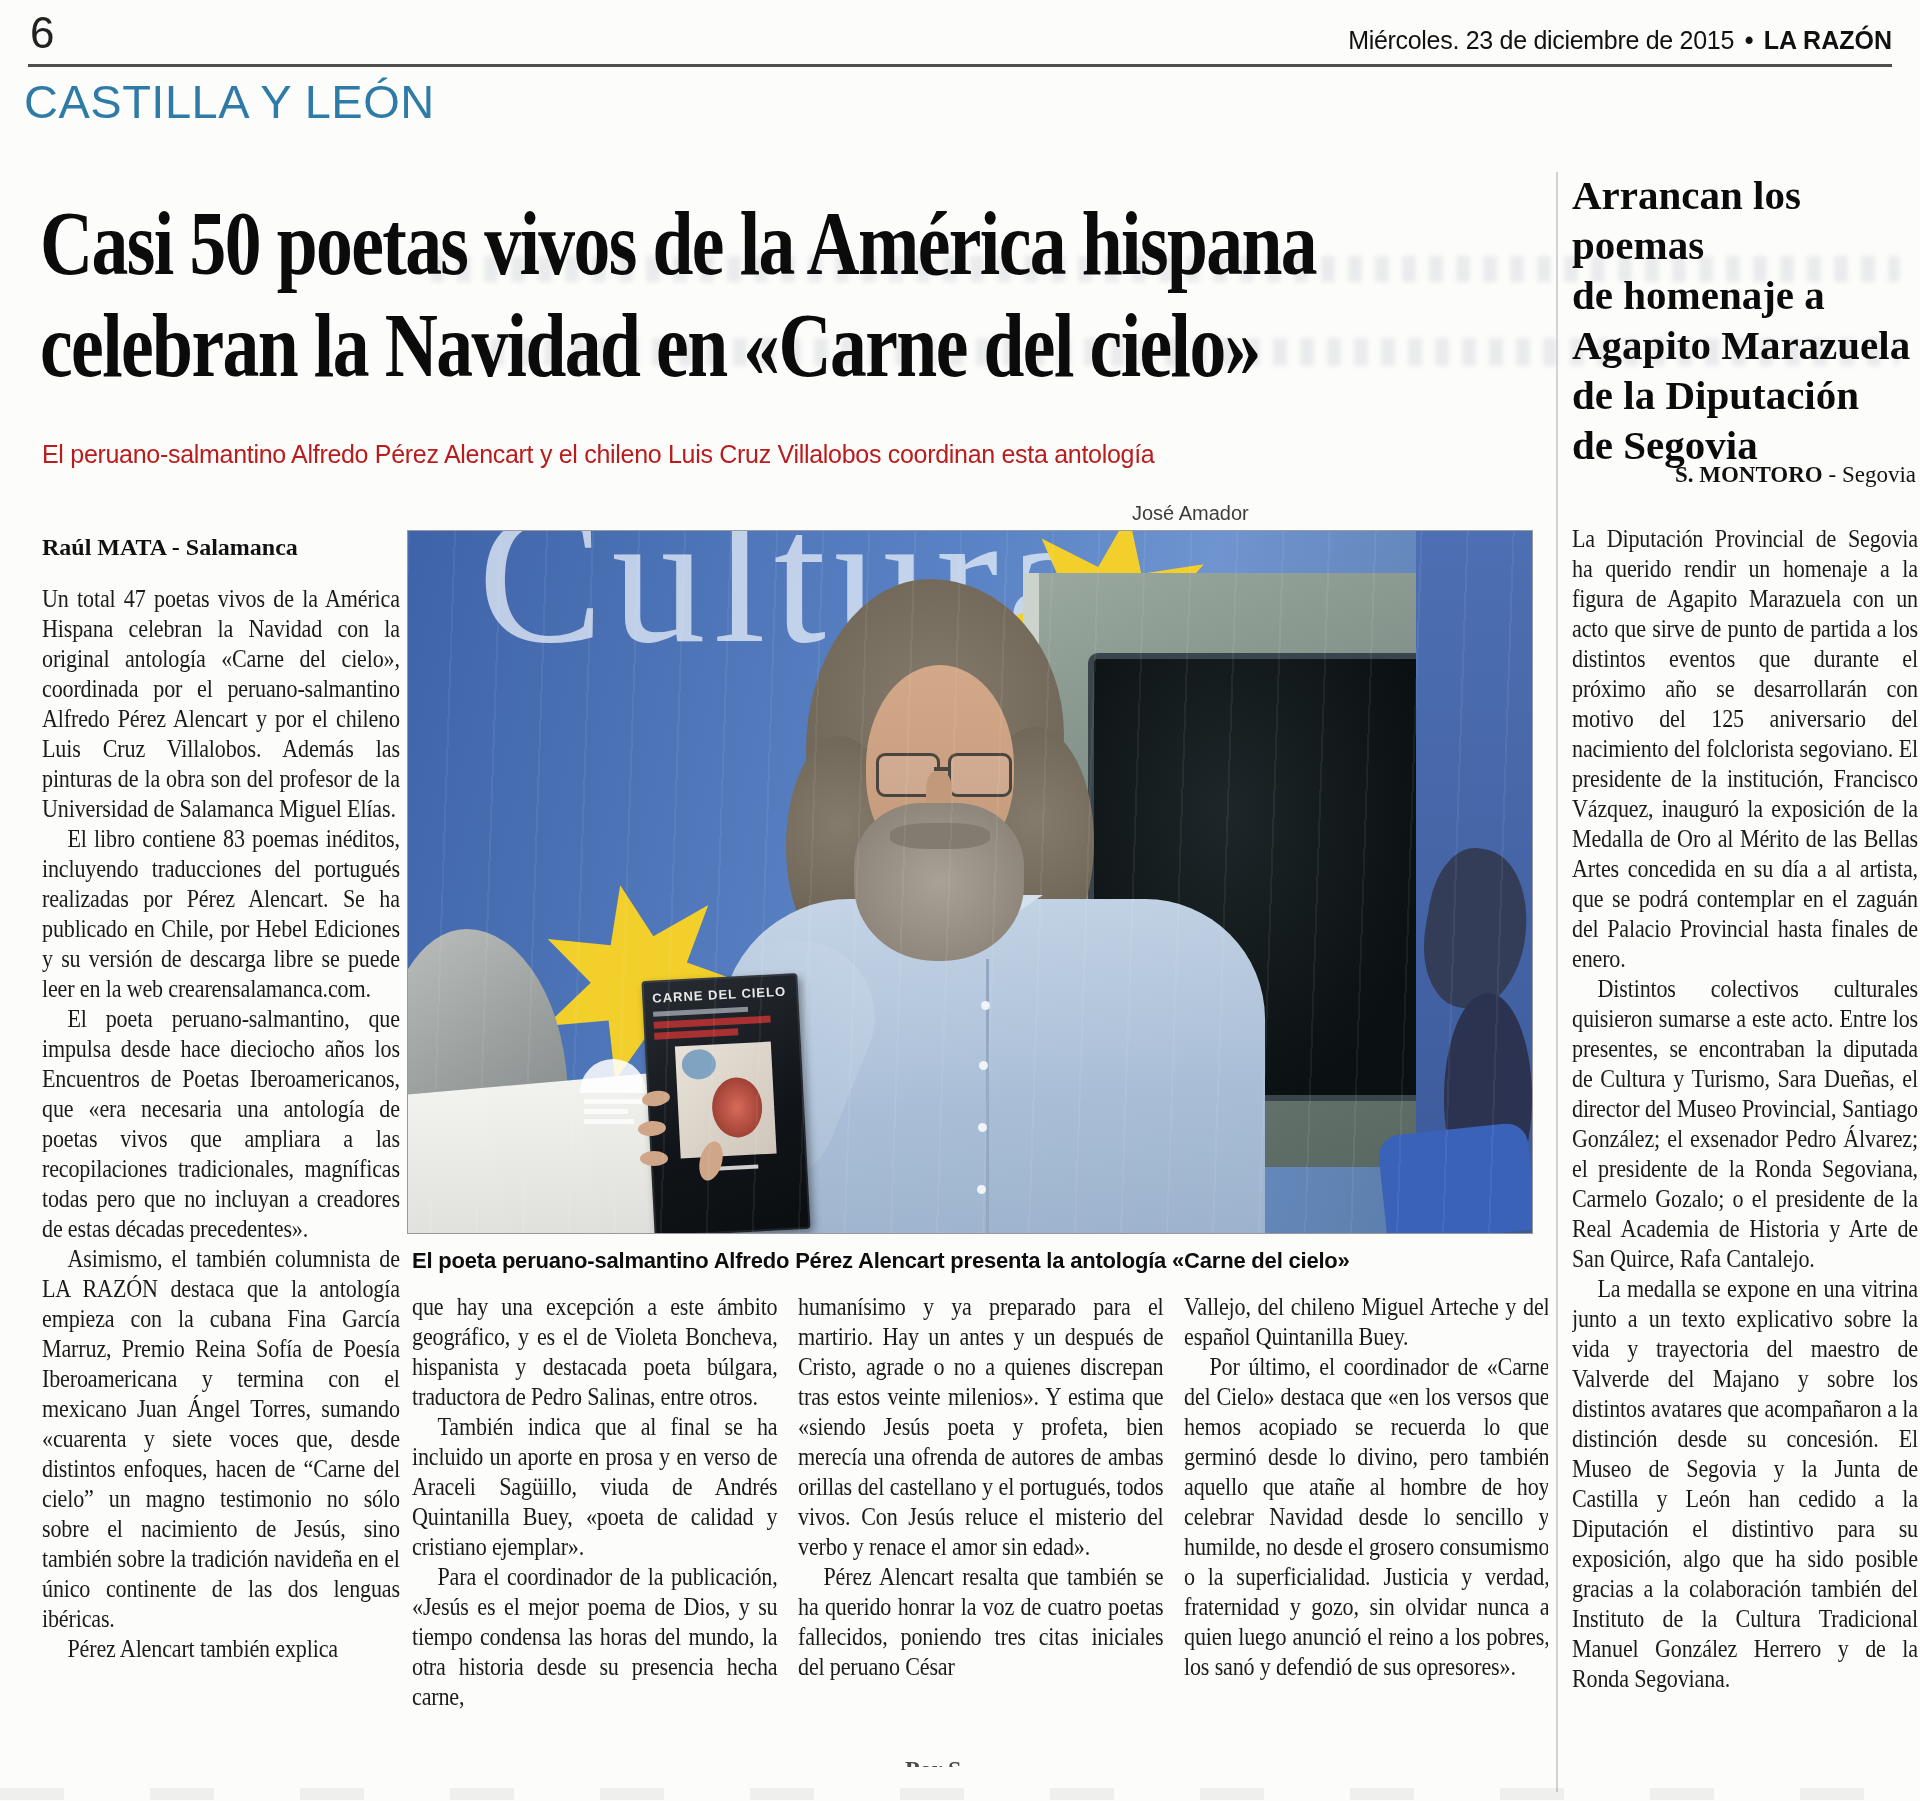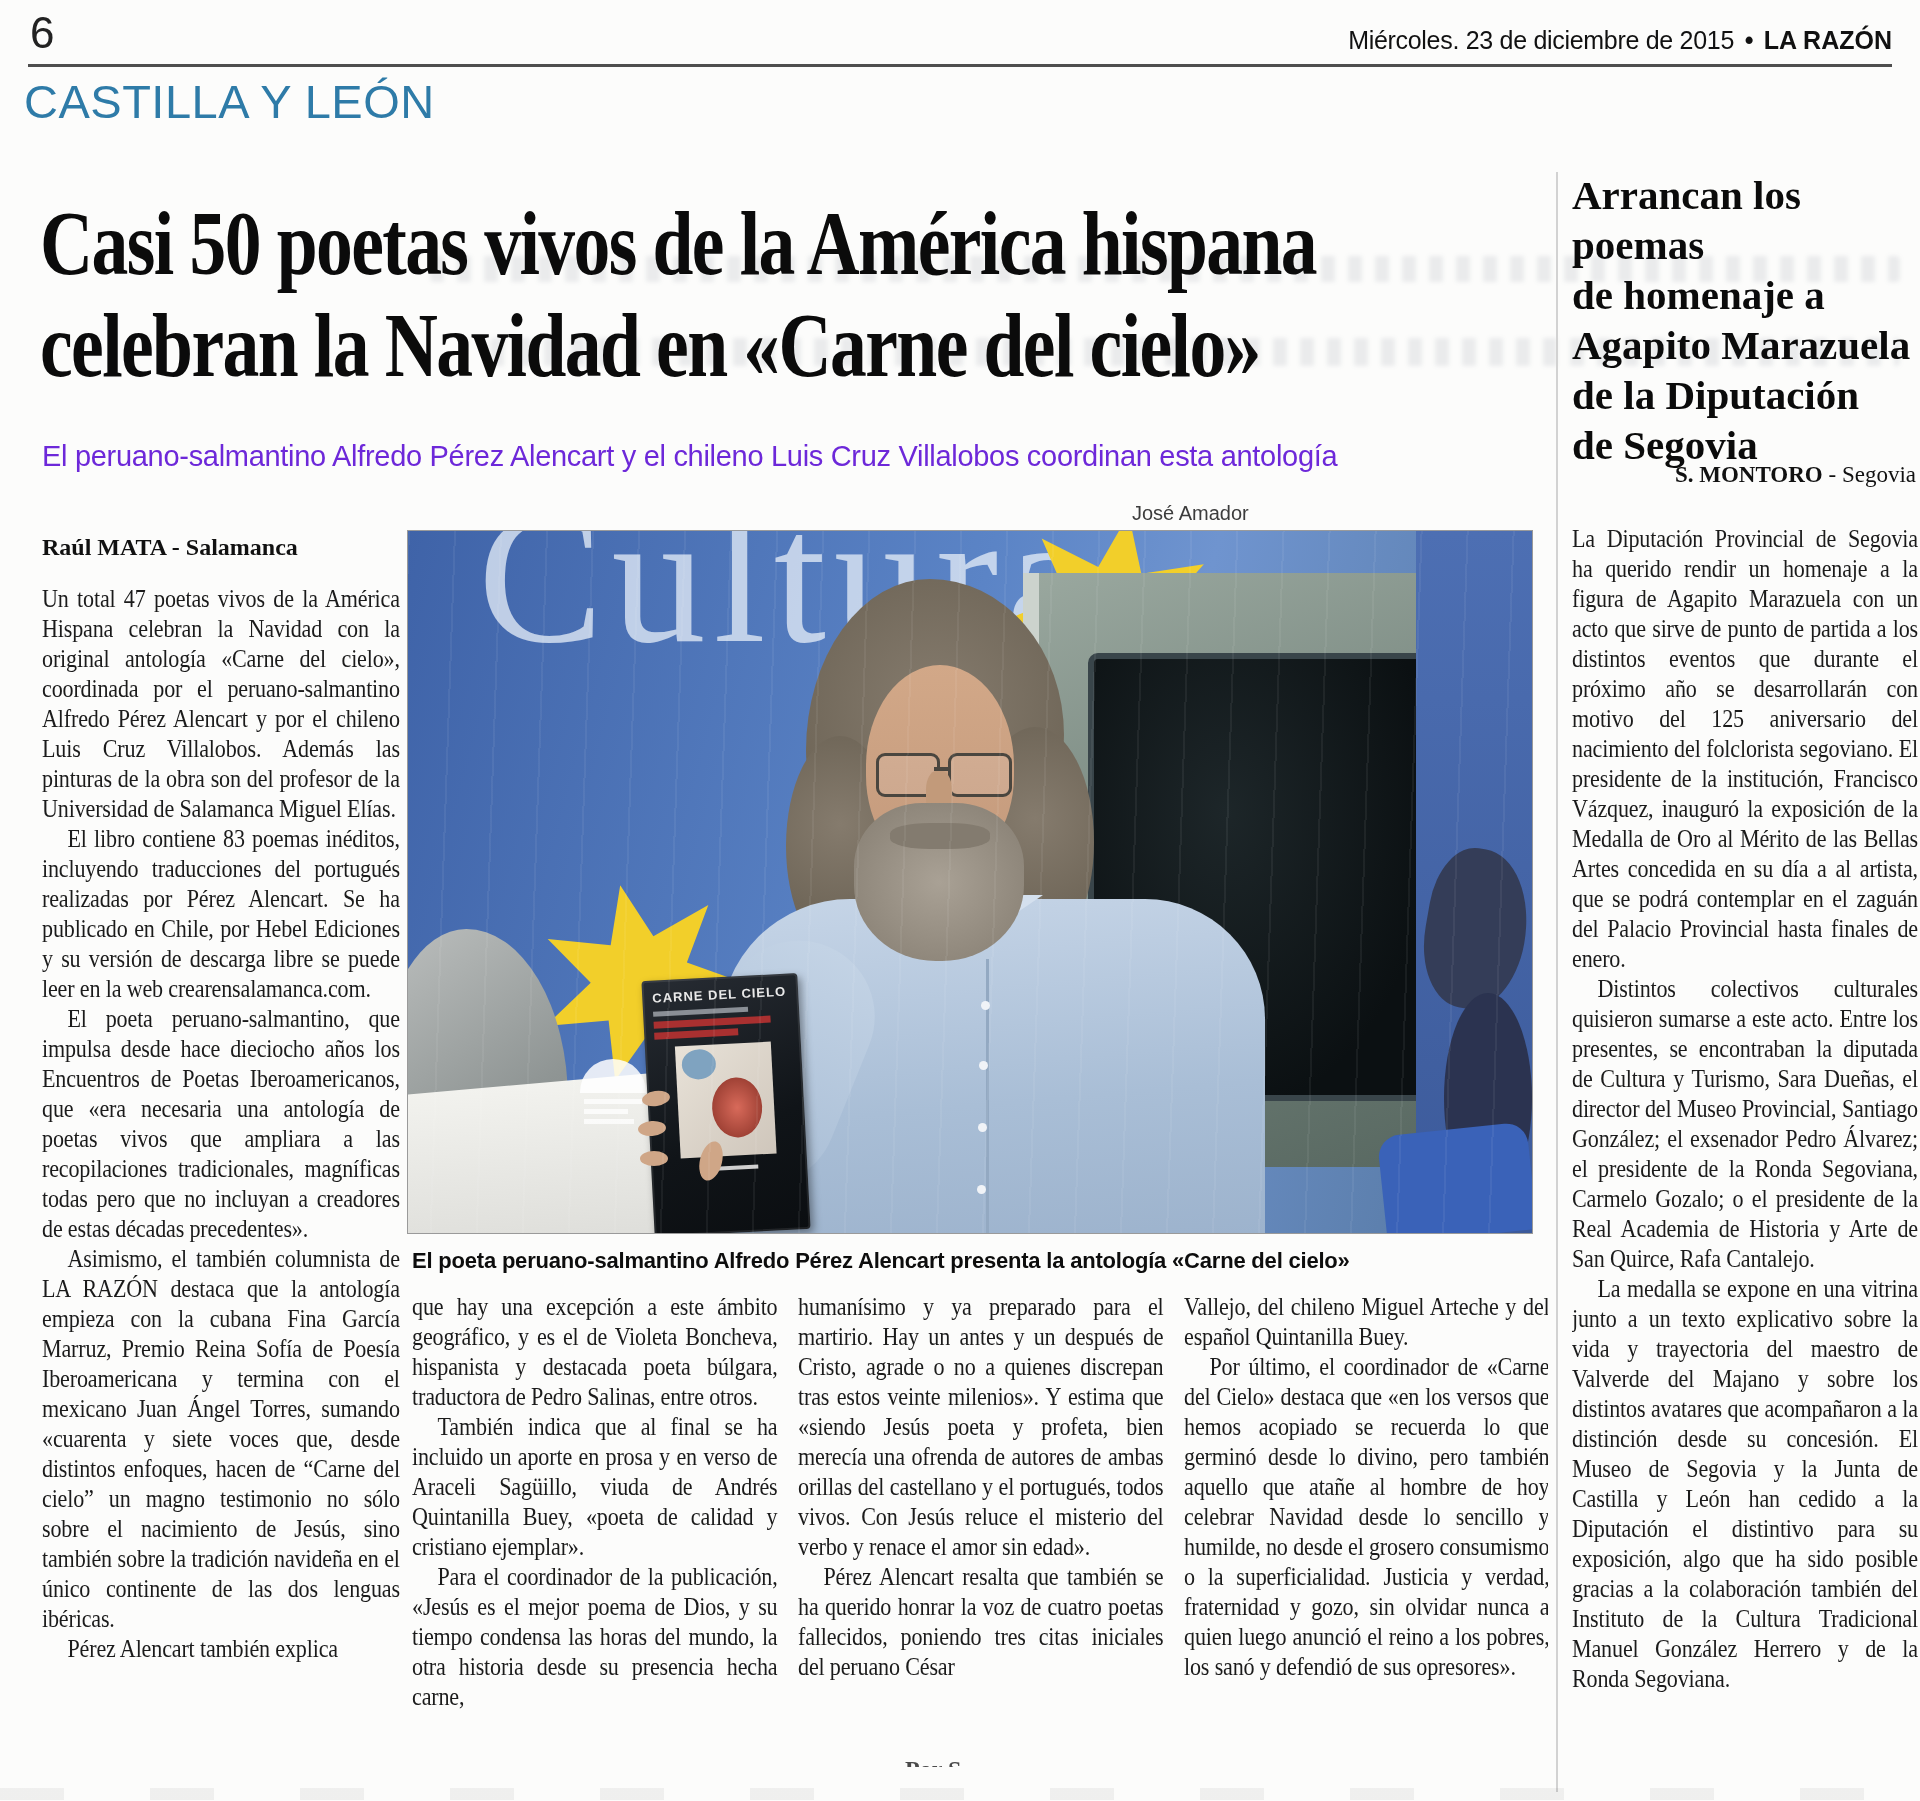--- a/index.html
+++ b/index.html
@@ -21,21 +21,21 @@
   .ghost{background:repeating-linear-gradient(90deg,rgba(60,70,95,.09) 0 14px,transparent 14px 27px);
          filter:blur(2px);border-radius:4px;}
   .ghost1{left:430px;top:256px;width:1470px;height:26px;}
   .ghost2{left:490px;top:338px;width:1410px;height:28px;}
 
   
   .headline{left:40px;top:192px;width:1540px;}
   .hl{display:inline-block;white-space:nowrap;transform:scaleX(0.8);transform-origin:left top;
       font-weight:bold;font-size:92px;letter-spacing:-2px;line-height:102px;color:#0b0b0b;}
   .subhead{left:42px;top:440px;width:1510px;font-family:"Liberation Sans",sans-serif;
-           font-size:29px;color:#6d28d9;letter-spacing:-0.3px;}
+           font-size:25px;color:#b91c1c;letter-spacing:-0.3px;}
 
   
   .byline1{left:42px;top:534px;width:358px;font-weight:bold;font-size:24px;color:#111;}
   .photo-credit{left:1132px;top:502px;width:400px;text-align:left;
                 font-family:"Liberation Sans",sans-serif;font-size:20px;color:#3c3c3c;}
 
   
   .col{overflow:hidden;}
   .flow{transform:scaleX(0.85);transform-origin:left top;font-size:26px;line-height:30px;
         text-align:justify;letter-spacing:-0.2px;color:#1b1b1b;}

